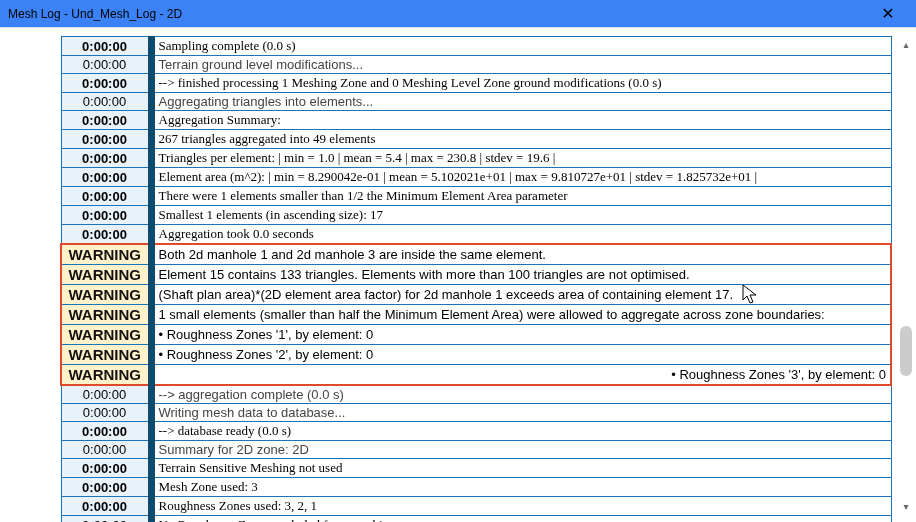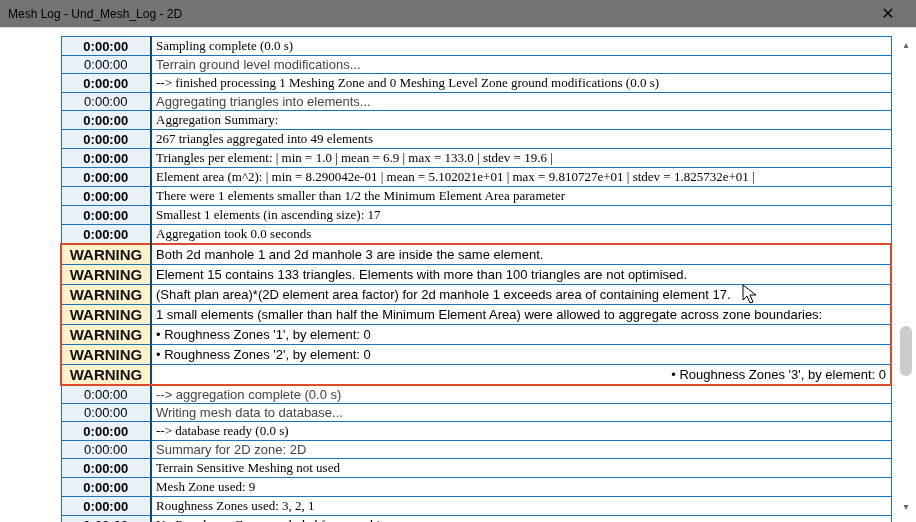--- a/index.html
+++ b/index.html
@@ -12,21 +12,21 @@
       overflow: hidden;
       display: flex;
       flex-direction: column;
     }
     .titlebar {
       height: 28px;
       display: flex;
       align-items: center;
       justify-content: space-between;
       padding: 0 10px 0 8px;
-      background: #737373;
+      background: #3b82f6;
       border-bottom: 1px solid #ddd;
     }
     .titlebar-title {
       font-size: 12px;
       color: #000;
     }
     .close-btn {
       width: 36px;
       height: 22px;
       display: flex;
@@ -86,21 +86,21 @@
       overflow: hidden;
       white-space: nowrap;
       font-size: 13px;
       height: 16.5px;
     }
     .col-time {
       width: 90px;
       text-align: center;
       font-family: Verdana, sans-serif;
       font-size: 12px;
-      border-right: 2px solid #0c4a6e;
+      border-right: 7px solid #0c4a6e;
       margin-left: 28px;
     }
     .ts-bg { background: #e9f1f9; }
     .ts-bold { font-weight: bold; }
     .warn-row .col-time {
       background: #fff1c9;
       color: #111;
       font-weight: bold;
       font-size: 15px;
     }
@@ -161,21 +161,21 @@
         <tr>
           <td class="col-time ts-bg ts-bold">0:00:00</td>
           <td class="col-msg msg-serif">Aggregation Summary:</td>
         </tr>
         <tr>
           <td class="col-time ts-bg ts-bold">0:00:00</td>
           <td class="col-msg msg-serif">267 triangles aggregated into 49 elements</td>
         </tr>
         <tr>
           <td class="col-time ts-bg ts-bold">0:00:00</td>
-          <td class="col-msg msg-serif">Triangles per element: | min = 1.0 | mean = 6.9 | max = 133.0 | stdev = 19.6 |</td>
+          <td class="col-msg msg-serif">Triangles per element: | min = 1.0 | mean = 5.4 | max = 230.8 | stdev = 19.6 |</td>
         </tr>
         <tr>
           <td class="col-time ts-bg ts-bold">0:00:00</td>
           <td class="col-msg msg-serif">Element area (m^2): | min = 8.290042e-01 | mean = 5.102021e+01 | max = 9.810727e+01 | stdev = 1.825732e+01 |</td>
         </tr>
         <tr>
           <td class="col-time ts-bg ts-bold">0:00:00</td>
           <td class="col-msg msg-serif">There were 1 elements smaller than 1/2 the Minimum Element Area parameter</td>
         </tr>
         <tr>
@@ -229,21 +229,21 @@
         <tr>
           <td class="col-time ts-bg">0:00:00</td>
           <td class="col-msg msg-sans">Summary for 2D zone: 2D</td>
         </tr>
         <tr>
           <td class="col-time ts-bg ts-bold">0:00:00</td>
           <td class="col-msg msg-serif">Terrain Sensitive Meshing not used</td>
         </tr>
         <tr>
           <td class="col-time ts-bg ts-bold">0:00:00</td>
-          <td class="col-msg msg-serif">Mesh Zone used: 9</td>
+          <td class="col-msg msg-serif">Mesh Zone used: 3</td>
         </tr>
         <tr>
           <td class="col-time ts-bg ts-bold">0:00:00</td>
           <td class="col-msg msg-serif">Roughness Zones used: 3, 2, 1</td>
         </tr>
         <tr>
           <td class="col-time ts-bg ts-bold">0:00:00</td>
           <td class="col-msg msg-serif">No Roughness Zones excluded from meshing</td>
         </tr>
       </tbody>

